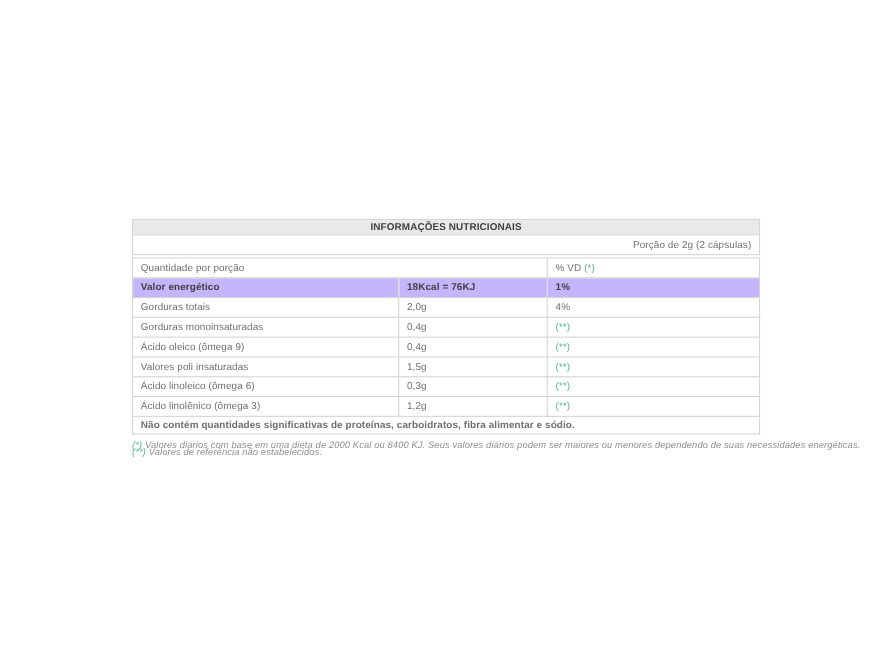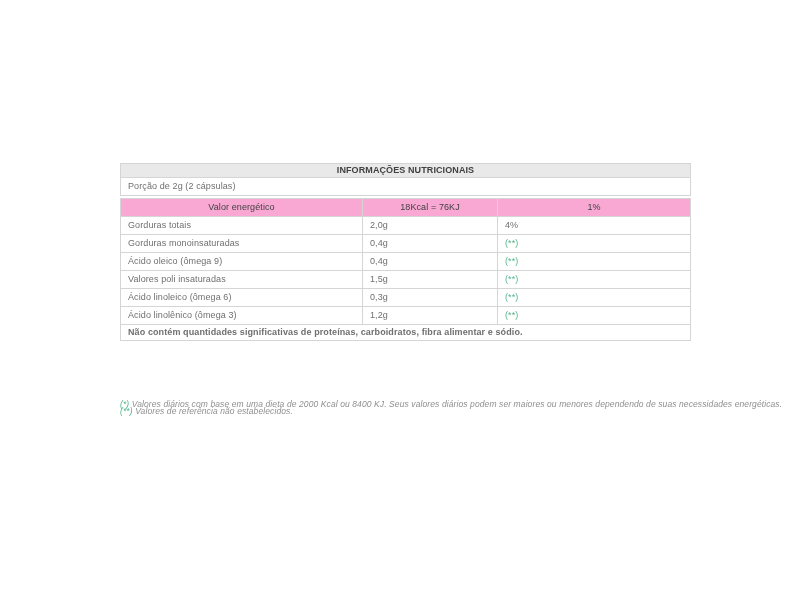--- a/index.html
+++ b/index.html
@@ -31,37 +31,37 @@
     color: #6f6f6f;
     padding: 0 7px;
     height: 17px;
     line-height: 17px;
     letter-spacing: 0.1px;
     overflow: hidden;
     white-space: nowrap;
   }
   .header-table {
     margin-bottom: 2px;
+    margin-top: 36px;
   }
   .title-cell {
     text-align: center;
     font-weight: bold;
     color: #414141;
     background: #e9e9e9;
     height: 13px;
     line-height: 13px;
   }
   .portion-cell {
-    text-align: left;
+    text-align: right;
   }
   .gray-row td {
-    background: #f9a8d4;
-    font-weight: normal;
+    background: #c4b5fd;
+    font-weight: bold;
     color: #414141;
-    text-align: center;
   }
   .note-cell {
     height: 15px;
     line-height: 15px;
     font-weight: bold;
   }
   .green {
     color: #54b68c;
   }
   .footnote {
@@ -96,20 +96,24 @@
   </tbody>
     </table>
 
   <table>
     <colgroup>
       <col style="width:242px">
         <col style="width:135px">
         <col style="width:193px">
     </colgroup>
     <tbody>
+        <tr>
+      <td colspan="2">Quantidade por porção</td>
+      <td><span>% VD</span> <span class="green">(*)</span></td>
+    </tr>
     <tr class="gray-row">
       <td>Valor energético</td>
       <td>18Kcal = 76KJ</td>
       <td>1%</td>
     </tr>
     <tr>
       <td>Gorduras totais</td>
       <td>2,0g</td>
       <td>4%</td>
     </tr>

